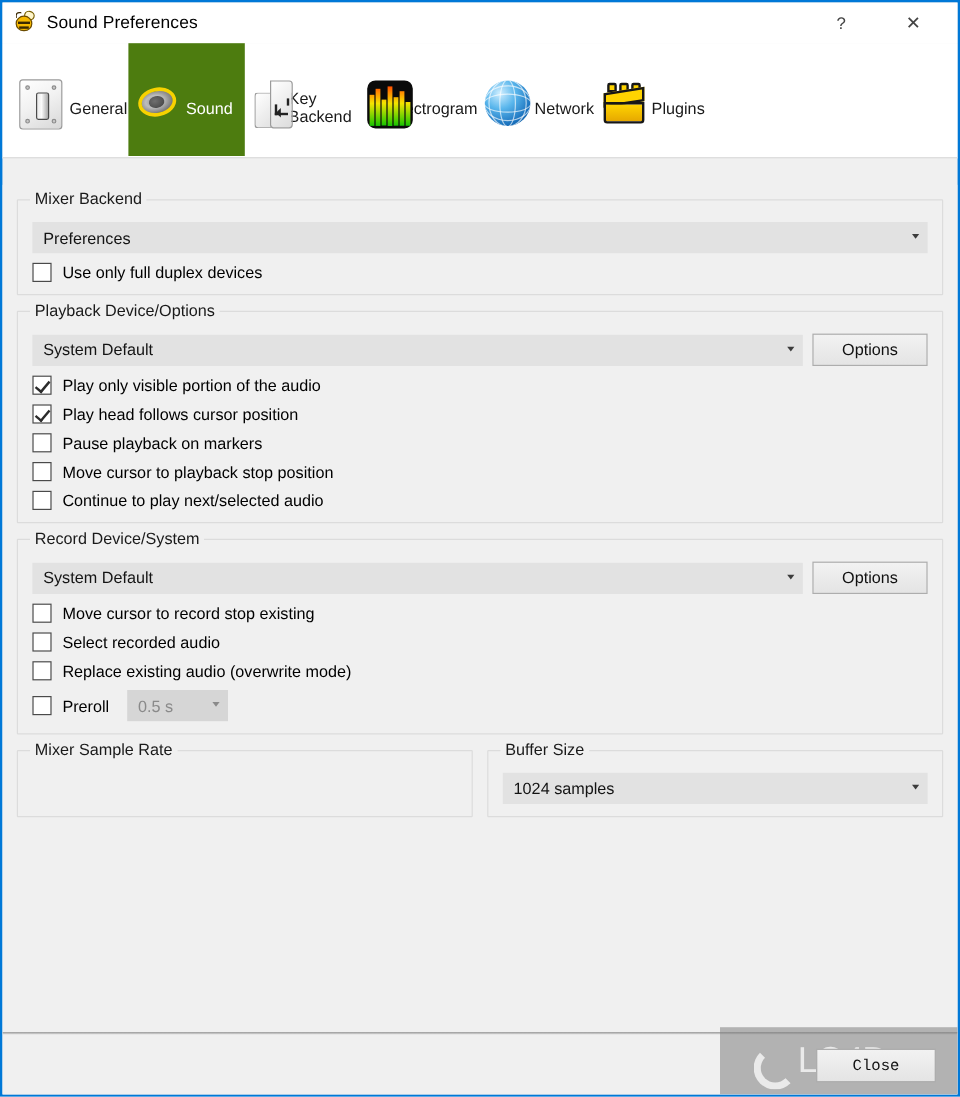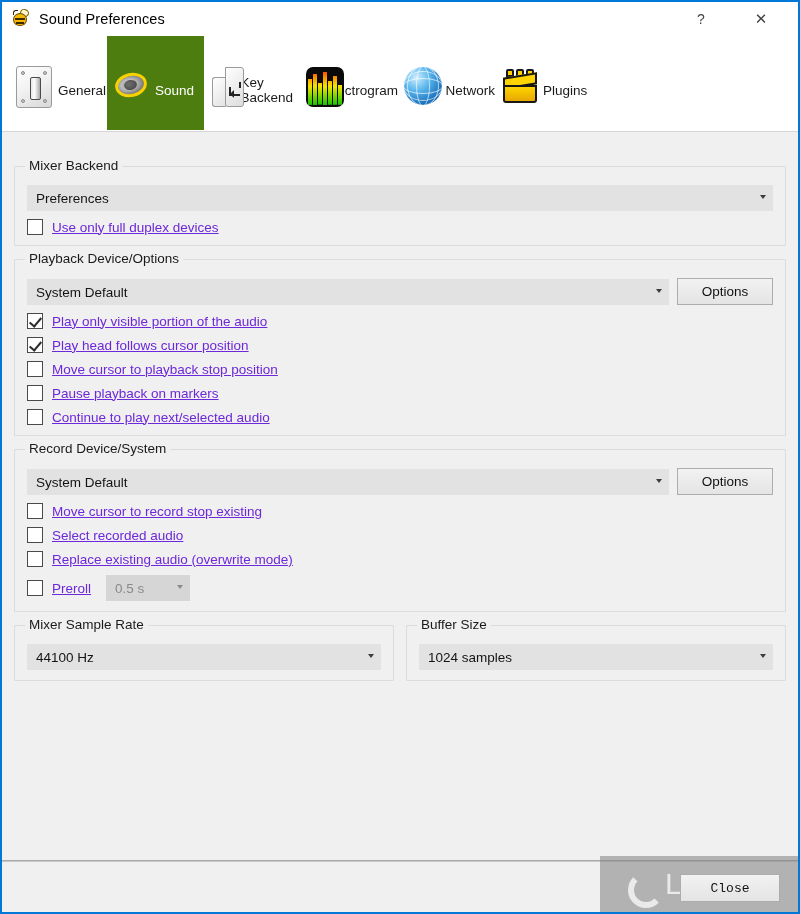--- a/index.html
+++ b/index.html
@@ -270,21 +270,21 @@
     right: 7px; top: 50%;
     margin-top: -3px;
     width: 0; height: 0;
     border-left: 3px solid transparent;
     border-right: 3px solid transparent;
     border-top: 4px solid #3c3c3c;
   }
   .combo.disabled { background: #d6d6d6; color: #8a8a8a; align-items: center; }
   .combo.disabled .arrow { border-top-color: #8a8a8a; }
 
-  .row { display: flex; align-items: flex-end; gap: 8px; }
+  .row { display: flex; align-items: center; gap: 8px; }
   .btn {
     height: 27px;
     min-width: 96px;
     background: linear-gradient(180deg,#f2f2f2,#e4e4e4);
     border: 1px solid #adadad;
     font-size: 13.5px;
     color: #111;
     display:flex; align-items:center; justify-content:center;
     cursor: default;
   }
@@ -306,21 +306,21 @@
   }
   .cbox.checked::after {
     content: '';
     position: absolute;
     left: 4px; top: 1px;
     width: 5px; height: 10px;
     border-right: 2px solid #2b2b2b;
     border-bottom: 2px solid #2b2b2b;
     transform: rotate(40deg);
   }
-  .cblabel { font-size: 13.5px; color: #6d28d9; text-decoration: underline; }
+  .cblabel { font-size: 13.5px; color: #000000; }
 
   .bottom-cols { display: flex; gap: 12px; }
   .bottom-cols .group { flex: 1; margin-bottom: 0; }
 
   
   .footer-sep {
     position: absolute;
     left: 0; right: 0; top: 858px;
     height: 2px;
     background: linear-gradient(180deg,#9a9a9a,#d9d9d9);
@@ -492,25 +492,25 @@
       <div class="cbrow">
         <div class="cbox checked"></div>
         <div class="cblabel">Play only visible portion of the audio</div>
       </div>
       <div class="cbrow">
         <div class="cbox checked"></div>
         <div class="cblabel">Play head follows cursor position</div>
       </div>
       <div class="cbrow">
         <div class="cbox"></div>
+        <div class="cblabel">Pause playback on markers</div>
+      </div>
+      <div class="cbrow">
+        <div class="cbox"></div>
         <div class="cblabel">Move cursor to playback stop position</div>
-      </div>
-      <div class="cbrow">
-        <div class="cbox"></div>
-        <div class="cblabel">Pause playback on markers</div>
       </div>
       <div class="cbrow">
         <div class="cbox"></div>
         <div class="cblabel">Continue to play next/selected audio</div>
       </div>
     </div>
 
     <div class="group">
       <div class="legend">Record Device/System</div>
       <div class="row">
@@ -539,24 +539,20 @@
         <div class="combo disabled" style="width:84px; margin-left:6px;">
           <span>0.5 s</span>
           <span class="arrow"></span>
         </div>
       </div>
     </div>
 
     <div class="bottom-cols">
       <div class="group">
         <div class="legend">Mixer Sample Rate</div>
-        <div class="combo">
-          <span>44100 Hz</span>
-          <span class="arrow"></span>
-        </div>
       </div>
       <div class="group">
         <div class="legend">Buffer Size</div>
         <div class="combo">
           <span>1024 samples</span>
           <span class="arrow"></span>
         </div>
       </div>
     </div>
 

